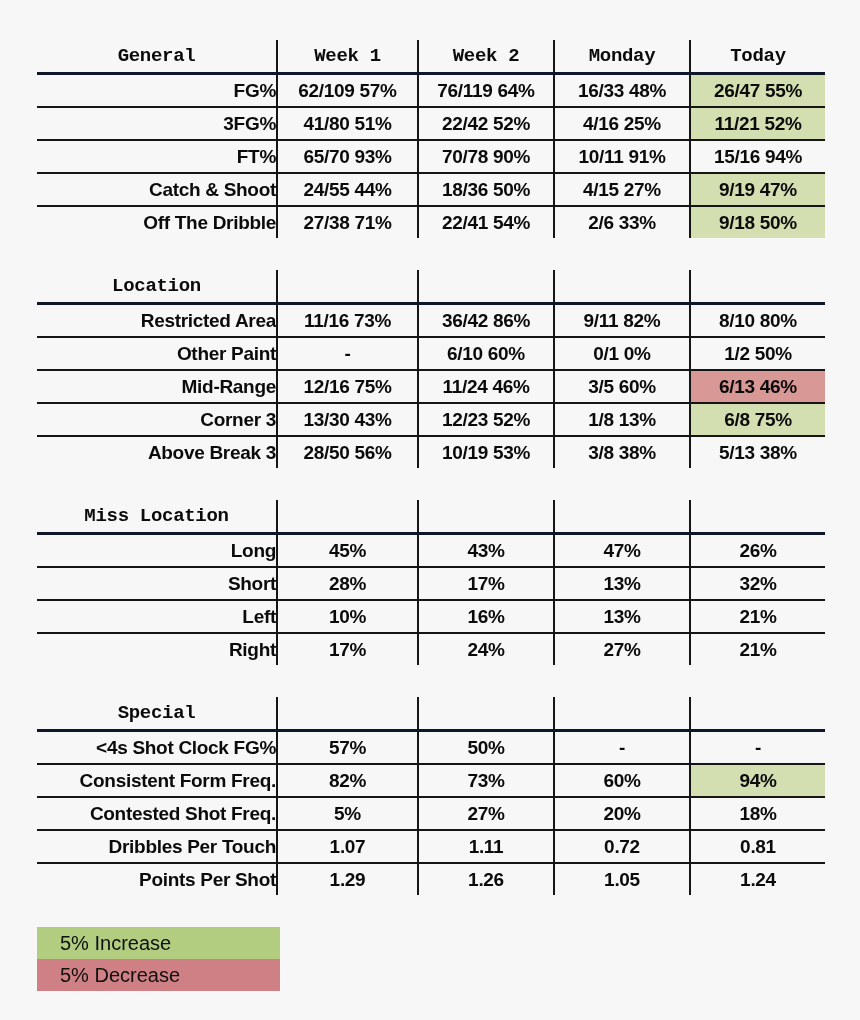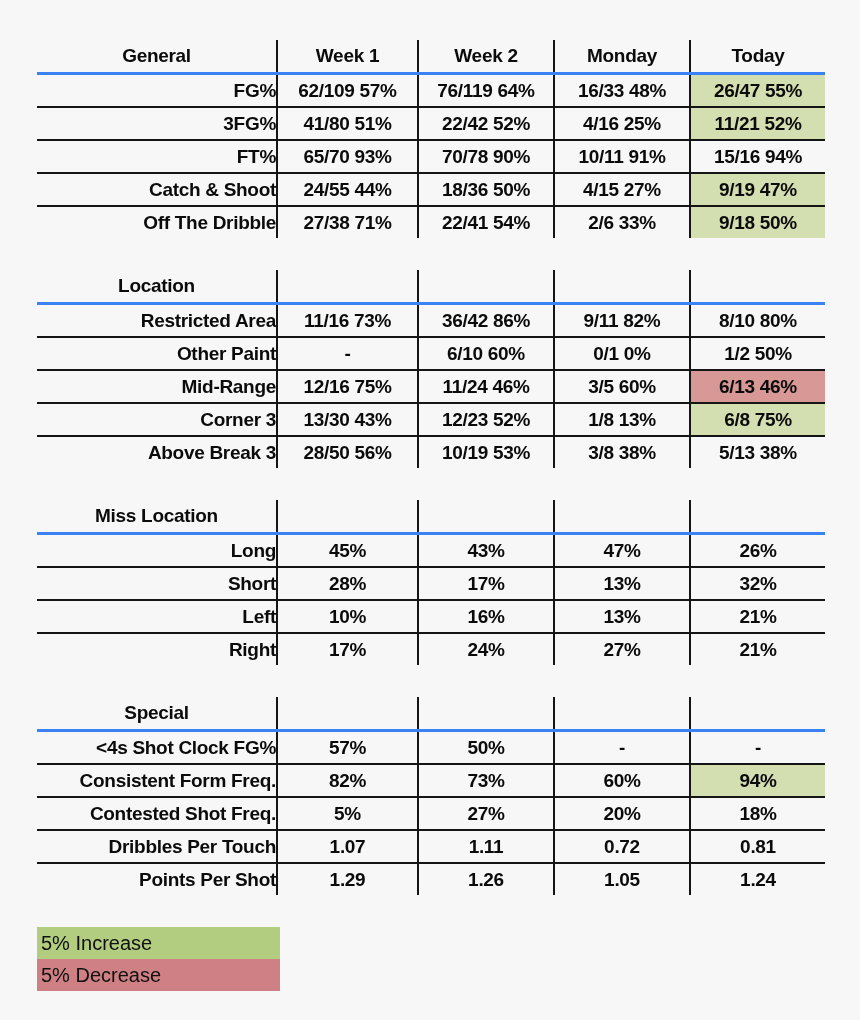--- a/index.html
+++ b/index.html
@@ -45,22 +45,23 @@
     font-size: 19px;
     font-weight: 700;
     color: #0b0b0b;
     letter-spacing: -0.3px;
     white-space: nowrap;
     overflow: hidden;
   }
   table.section thead th {
     height: 32px;
     line-height: 32px;
-    border-bottom: 3px solid #3b82f6;
+    border-bottom: 3px solid #0f172a;
     text-align: center;
+    font-family: Liberation Mono, monospace;
   }
   table.section td.vcell,
   table.section th.vcell {
     border-left: 2px solid #151515;
     text-align: center;
   }
   table.section td.label-cell {
     text-align: right;
     padding-left: 3px;
   }
@@ -75,21 +76,21 @@
   td.mark-dec { background: var(--dec-cell, #d89896); }
 
   .legend {
     margin-top: 31px;
     width: 243px;
   }
   .legend-item {
     width: 243px;
     height: 32px;
     line-height: 32px;
-    padding-left: 4px;
+    padding-left: 23px;
     box-sizing: border-box;
     font-size: 20px;
     font-weight: 400;
     color: #101010;
   }
   .legend-item.inc { background: var(--inc-legend, #b2cd80); }
   .legend-item.dec { background: var(--dec-legend, #cf8084); }
 </style>
 </head>
 <body style="background: rgb(247, 247, 247);">

